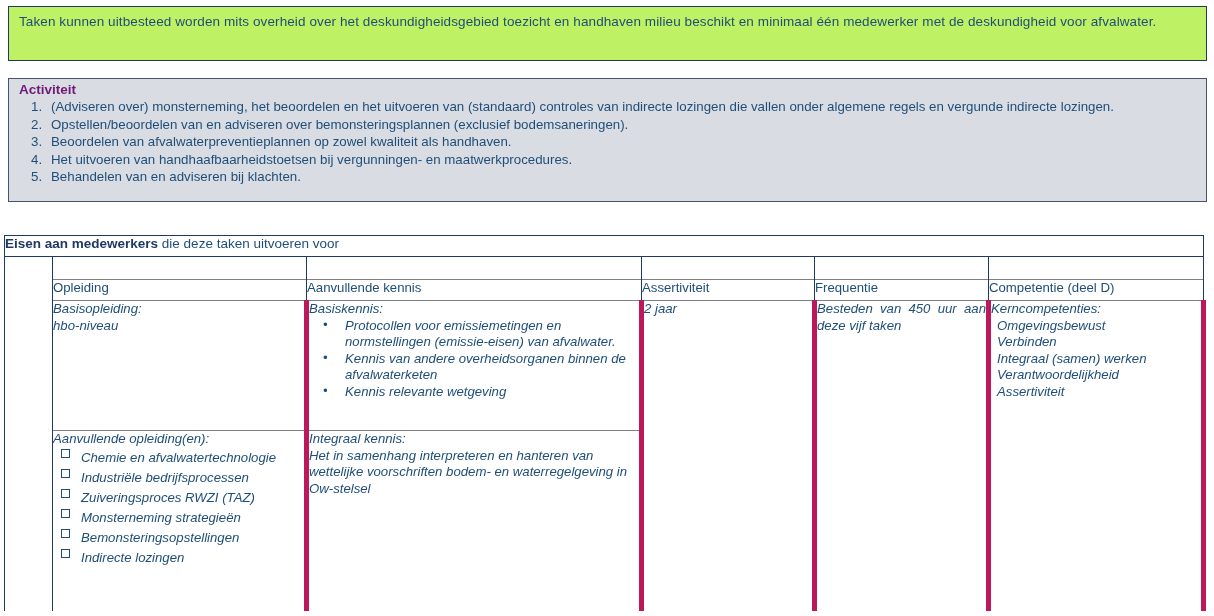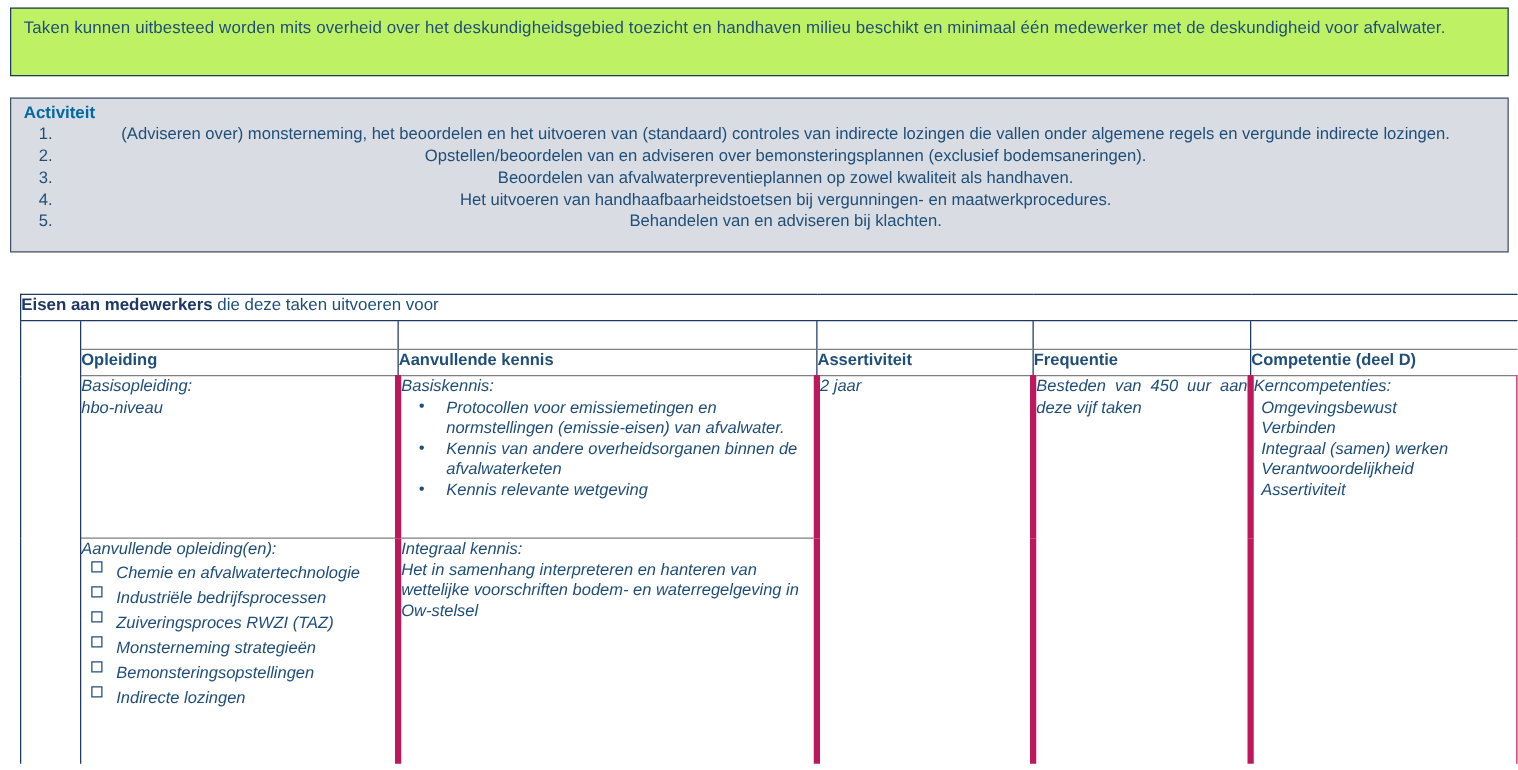--- a/index.html
+++ b/index.html
@@ -48,21 +48,21 @@
     top: 78px;
     width: 1199px;
     height: 124px;
     box-sizing: border-box;
     border: 1px solid #44546a;
     background: #d9dde3;
   }
   .activity-title {
     font-size: 13.5px;
     font-weight: bold;
-    color: #0369a1;
+    color: #701a75;
     padding: 2px 0 0 10px;
     line-height: 17px;
   }
   .activity-list {
     margin: 0;
     padding: 0;
     list-style: none;
   }
   .activity-list li {
     font-size: 13.3px;
@@ -72,27 +72,26 @@
     position: relative;
   }
   .activity-list li .num {
     position: absolute;
     left: 22px;
     top: 0;
   }
   .activity-list li .body {
     display: block;
     padding-left: 20px;
-    text-align: center;
   }
 
   
   .table-wrap {
     position: absolute;
-    left: 16px;
+    left: 4px;
     top: 235px;
     width: 1199px;
     height: 376px;
   }
   table.req {
     border-collapse: collapse;
     table-layout: fixed;
     width: 1199px;
     height: 376px;
   }
@@ -131,21 +130,21 @@
     border-right: 1px solid #1f3864;
     border-bottom: 0;
     height: 22px;
   }
   td.blank-top.last { border-right: 1px solid #1f3864; }
 
   td.colhead {
     border-top: 1px solid #808080;
     border-bottom: 1px solid #808080;
     border-right: 1px solid #1f3864;
-    font-weight: bold;
+    font-weight: normal;
     color: #1f3864;
     font-size: 14px;
     padding: 5px 0 5px 9px;
     height: 20px;
   }
   td.cell {
     border-right: 5px solid #be185d;
     padding: 5px 8px 4px 9px;
     line-height: 16.6px;
     font-style: italic;

